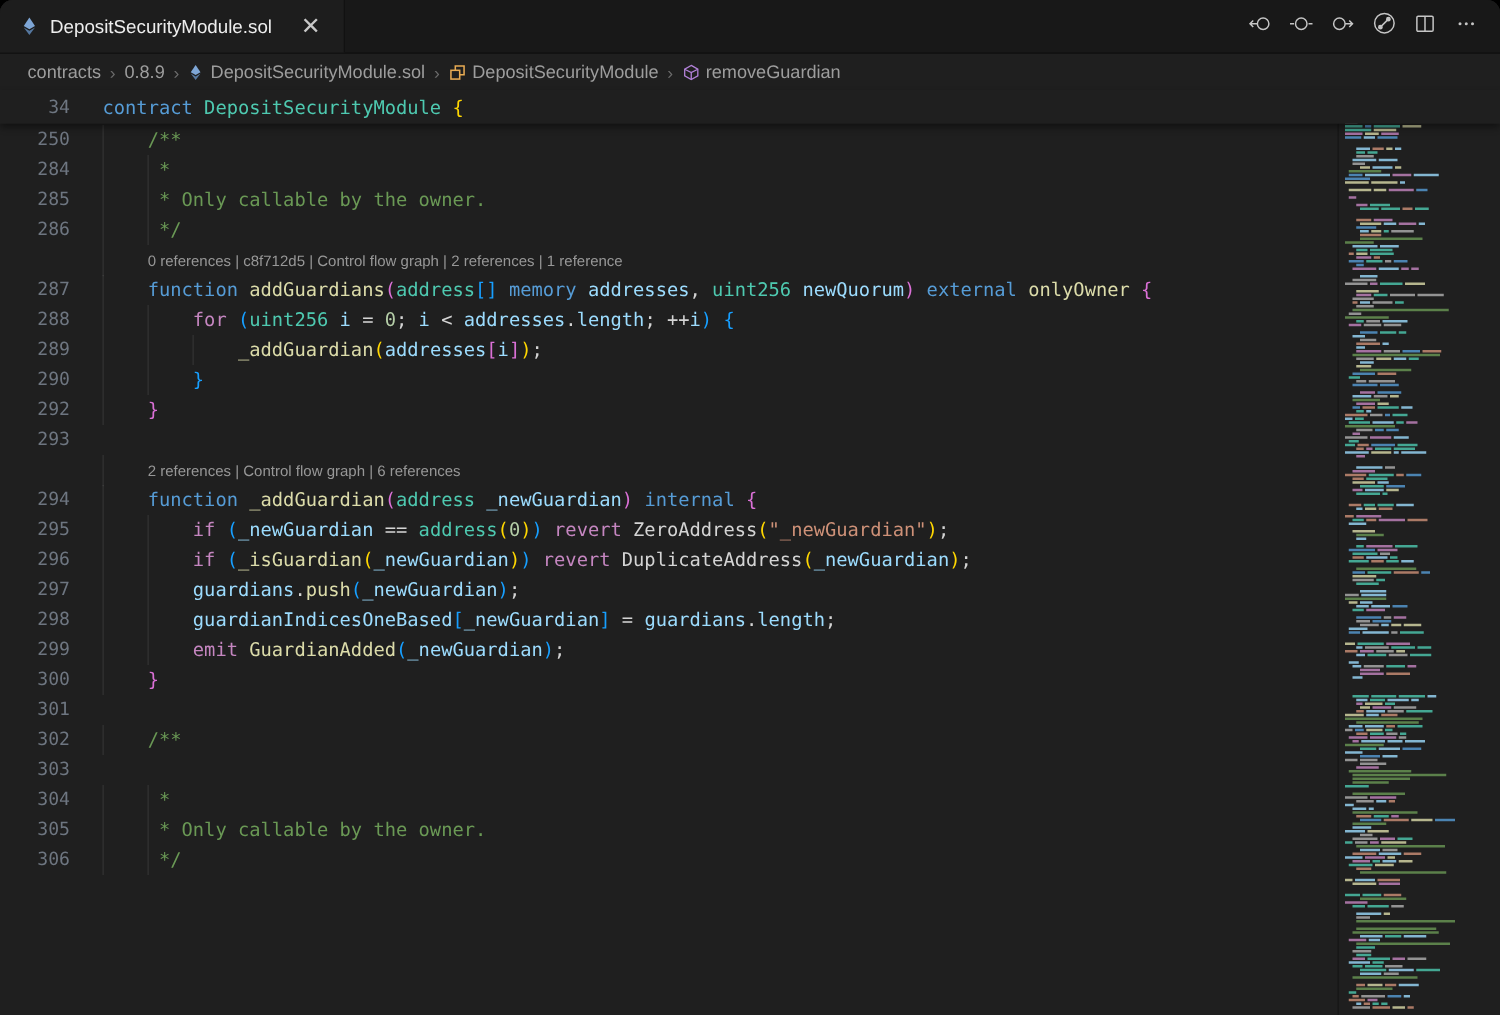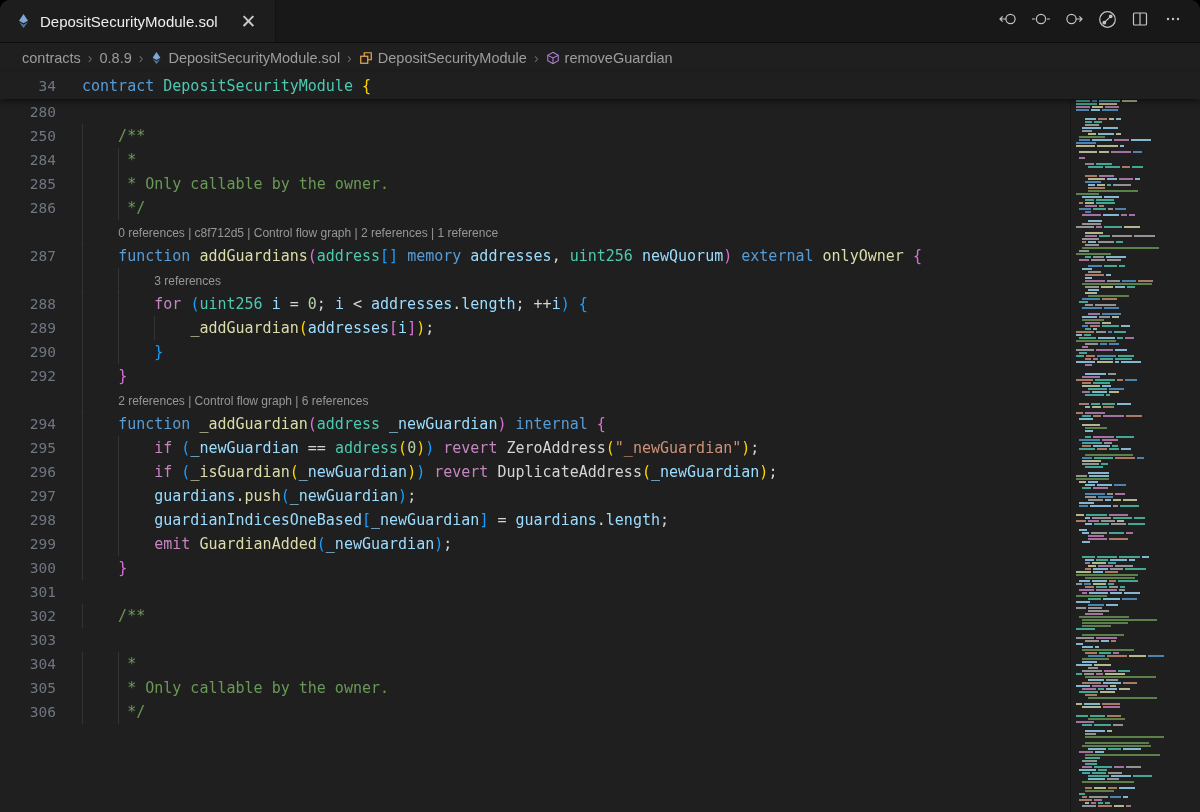--- a/index.html
+++ b/index.html
@@ -148,24 +148,20 @@
       </span>
     </div>
 
   <div class="editor">
     <div class="sticky codefont">
       <div class="gutter">34</div>
       <div class="content" id="sticky-content"><span class="tk-kw">contract</span><span class="tk-pln"> </span><span class="tk-type">DepositSecurityModule</span><span class="tk-pln"> </span><span class="tk-b1">{</span></div>
     </div>
     <div class="rows codefont" id="rows">
         <div class="crow">
-          <div class="gutter">280</div>
-          <div class="content"><i class="guide" style="left: 22px;"></i><i class="guide" style="left: 58.136px;"></i></div>
-        </div>
-        <div class="crow">
           <div class="gutter">250</div>
           <div class="content"><i class="guide" style="left: 22px;"></i><span class="tk-com">    /**</span></div>
         </div>
         <div class="crow">
           <div class="gutter">284</div>
           <div class="content"><i class="guide" style="left: 22px;"></i><i class="guide" style="left: 58.136px;"></i><span class="tk-com">     *</span></div>
         </div>
         <div class="crow">
           <div class="gutter">285</div>
           <div class="content"><i class="guide" style="left: 22px;"></i><i class="guide" style="left: 58.136px;"></i><span class="tk-com">     * Only callable by the owner.</span></div>
@@ -176,38 +172,38 @@
         </div>
         <div class="crow">
           <div class="gutter"></div>
           <div class="content"><i class="guide" style="left: 22px;"></i><span class="lens-text" style="padding-left: 36.136px;">0 references | c8f712d5 | Control flow graph | 2 references | 1 reference</span></div>
         </div>
         <div class="crow">
           <div class="gutter">287</div>
           <div class="content"><i class="guide" style="left: 22px;"></i><span class="tk-pln">    </span><span class="tk-kw">function</span><span class="tk-pln"> </span><span class="tk-fn">addGuardians</span><span class="tk-b2">(</span><span class="tk-type">address</span><span class="tk-b3">[]</span><span class="tk-pln"> </span><span class="tk-kw">memory</span><span class="tk-pln"> </span><span class="tk-var">addresses</span><span class="tk-pln">, </span><span class="tk-type">uint256</span><span class="tk-pln"> </span><span class="tk-var">newQuorum</span><span class="tk-b2">)</span><span class="tk-pln"> </span><span class="tk-kw">external</span><span class="tk-pln"> </span><span class="tk-fn">onlyOwner</span><span class="tk-pln"> </span><span class="tk-b2">{</span></div>
         </div>
         <div class="crow">
-          <div class="gutter"></div>
-          <div class="content"><i class="guide" style="left: 22px;"></i><i class="guide" style="left: 58.136px;"></i><span class="lens-text" style="padding-left: 72.272px;">3 references</span></div>
-        </div>
-        <div class="crow">
           <div class="gutter">288</div>
           <div class="content"><i class="guide" style="left: 22px;"></i><i class="guide" style="left: 58.136px;"></i><span class="tk-pln">        </span><span class="tk-ctrl">for</span><span class="tk-pln"> </span><span class="tk-b3">(</span><span class="tk-type">uint256</span><span class="tk-pln"> </span><span class="tk-var">i</span><span class="tk-pln"> = </span><span class="tk-num">0</span><span class="tk-pln">; </span><span class="tk-var">i</span><span class="tk-pln"> &lt; </span><span class="tk-var">addresses</span><span class="tk-pln">.</span><span class="tk-var">length</span><span class="tk-pln">; </span><span class="tk-pln">++</span><span class="tk-var">i</span><span class="tk-b3">)</span><span class="tk-pln"> </span><span class="tk-b3">{</span></div>
         </div>
         <div class="crow">
           <div class="gutter">289</div>
           <div class="content"><i class="guide" style="left: 22px;"></i><i class="guide" style="left: 58.136px;"></i><i class="guide" style="left: 94.272px;"></i><span class="tk-pln">            </span><span class="tk-fn">_addGuardian</span><span class="tk-b1">(</span><span class="tk-var">addresses</span><span class="tk-b2">[</span><span class="tk-var">i</span><span class="tk-b2">]</span><span class="tk-b1">)</span><span class="tk-pln">;</span></div>
         </div>
         <div class="crow">
           <div class="gutter">290</div>
           <div class="content"><i class="guide" style="left: 22px;"></i><i class="guide" style="left: 58.136px;"></i><span class="tk-pln">        </span><span class="tk-b3">}</span></div>
         </div>
         <div class="crow">
           <div class="gutter">292</div>
           <div class="content"><i class="guide" style="left: 22px;"></i><span class="tk-pln">    </span><span class="tk-b2">}</span></div>
+        </div>
+        <div class="crow">
+          <div class="gutter">293</div>
+          <div class="content"><i class="guide" style="left: 22px;"></i></div>
         </div>
         <div class="crow">
           <div class="gutter"></div>
           <div class="content"><i class="guide" style="left: 22px;"></i><span class="lens-text" style="padding-left: 36.136px;">2 references | Control flow graph | 6 references</span></div>
         </div>
         <div class="crow">
           <div class="gutter">294</div>
           <div class="content"><i class="guide" style="left: 22px;"></i><span class="tk-pln">    </span><span class="tk-kw">function</span><span class="tk-pln"> </span><span class="tk-fn">_addGuardian</span><span class="tk-b2">(</span><span class="tk-type">address</span><span class="tk-pln"> </span><span class="tk-var">_newGuardian</span><span class="tk-b2">)</span><span class="tk-pln"> </span><span class="tk-kw">internal</span><span class="tk-pln"> </span><span class="tk-b2">{</span></div>
         </div>
         <div class="crow">

